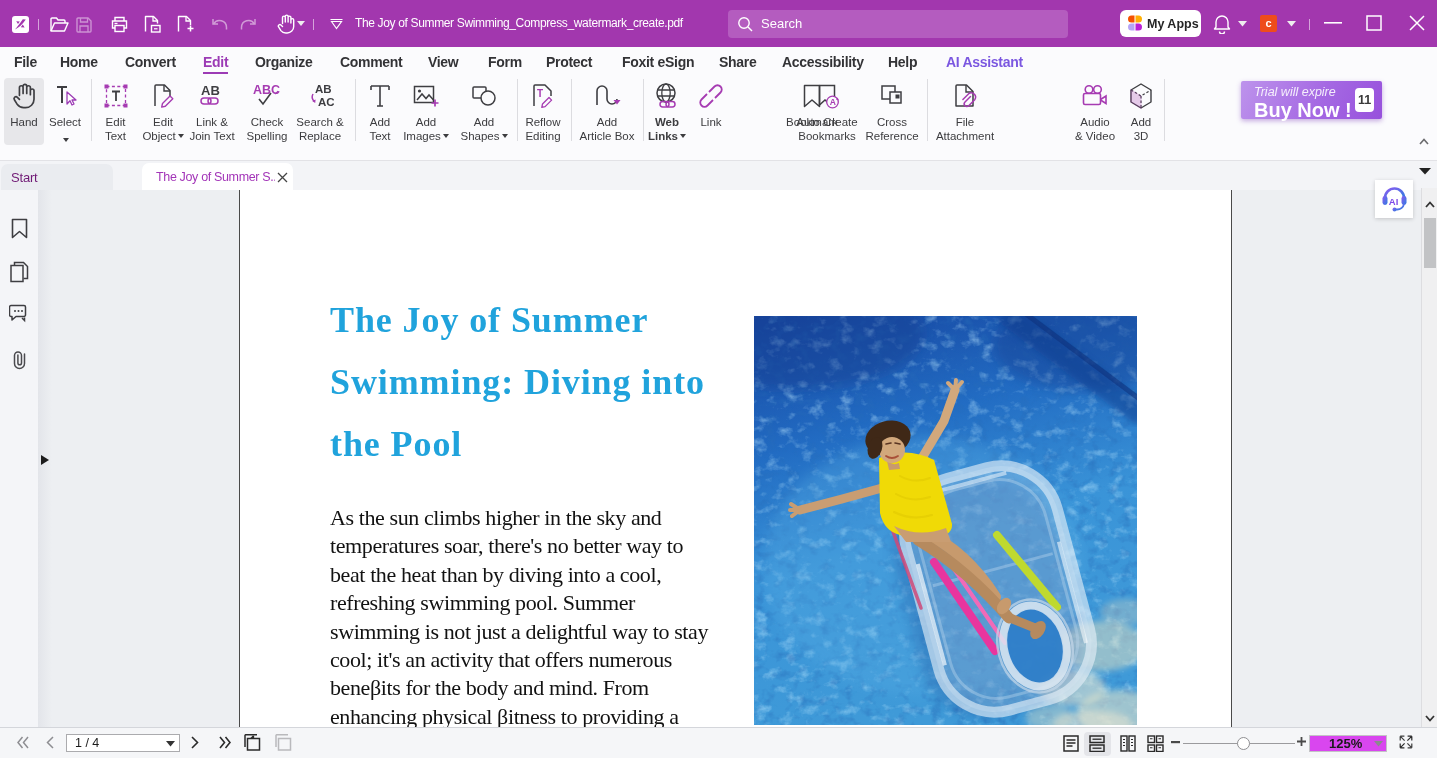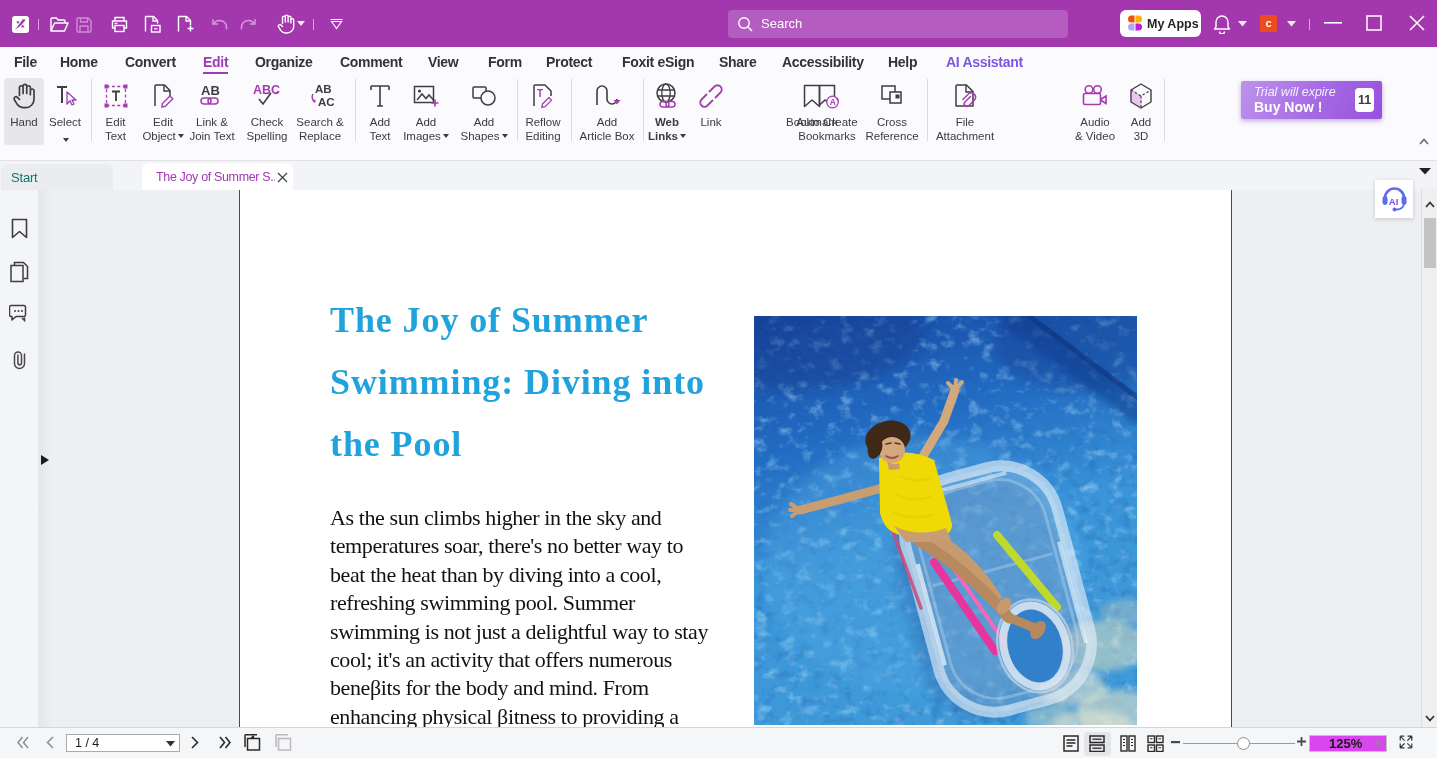--- a/index.html
+++ b/index.html
@@ -27,26 +27,26 @@
   .tbtn { position:absolute; top:2px; text-align:center; }
   .tbtn .ic { height:36px; display:flex; align-items:center; justify-content:center; }
   .tbtn .lb { font-size:11.5px; color:#3c3c3f; line-height:13.5px; margin-top:2px; }
   .tbsep { position:absolute; top:3px; width:1px; height:62px; background:#dcdce0; }
   .caret { display:inline-block; width:0; height:0; border-left:3.5px solid transparent; border-right:3.5px solid transparent; border-top:4px solid #3c3c3f; vertical-align:middle; margin-left:2px; }
 
   
   #buynow { position:absolute; left:1241px; top:5px; width:141px; height:38px; border-radius:2px;
      background:linear-gradient(115deg,#bd93ec 0%,#a569e3 55%,#9751dc 100%); box-shadow:0 2px 5px rgba(130,70,190,.45); color:#fff; }
   #buynow .l1 { position:absolute; left:13px; top:4px; font-size:12.5px; font-style:italic; color:rgba(255,255,255,.88); }
-  #buynow .l2 { position:absolute; left:13px; top:18px; font-size:14px; font-weight:700; }
+  #buynow .l2 { position:absolute; left:13px; top:18px; font-size:20px; font-weight:700; }
   #buynow .badge { position:absolute; right:8px; top:7px; width:19px; height:24px; background:#fff; border-radius:4px; color:#3a3a3a; font-size:12.5px; font-weight:700; text-align:center; line-height:24px; }
 
   
   #tabbar { position:absolute; left:0; top:161px; width:1437px; height:29px; background:#f3f4f7; }
-  #tab-start { position:absolute; left:1px; top:3px; width:112px; height:26px; background:#eaecf0; border-radius:7px 7px 0 0; font-size:13px; letter-spacing:-0.2px; color:#0f766e; padding:6px 8px 0 10px; }
+  #tab-start { position:absolute; left:1px; top:3px; width:112px; height:26px; background:#eaecf0; border-radius:7px 7px 0 0; font-size:13px; letter-spacing:-0.2px; color:#701a75; padding:6px 8px 0 10px; }
   #tab-doc { position:absolute; left:142px; top:2px; width:151px; height:27px; background:#ffffff; border-radius:7px 7px 0 0; font-size:12.5px; letter-spacing:-0.35px; color:#a335b8; padding:7px 0 0 14px; white-space:nowrap; overflow:visible; }
 
   
   #main { position:absolute; left:0; top:190px; width:1437px; height:537px; background:#edeff2; }
   #sidebar { position:absolute; left:0; top:0; width:38px; height:537px; background:#f4f5f8; }
   #sideshadow { position:absolute; left:38px; top:0; width:14px; height:537px; background:linear-gradient(90deg,#e3e5ea,#edeff2); }
   #page { position:absolute; left:239px; top:0; width:993px; height:537px; background:#ffffff; border-left:1px solid #4a4a4a; border-right:1px solid #4a4a4a; }
   #expander { position:absolute; left:41px; top:265px; width:0; height:0; border-top:5.5px solid transparent; border-bottom:5.5px solid transparent; border-left:8px solid #1c1c1c; }
 
   #doctitle { position:absolute; left:90px; top:98.6px; width:430px; font-family:"Liberation Serif",serif; font-weight:700; font-size:36px; line-height:62px; color:#20a3dc; letter-spacing:0.9px; }
@@ -126,20 +126,21 @@
     <svg class="abs" style="left:297px;top:21px" width="8" height="6" viewBox="0 0 8 6">
         <path d="M0 0 h8 l-4 5z" fill="#eee"></path>
       </svg>
 
     <svg class="abs" style="left:330px;top:19px" width="13" height="11" viewBox="0 0 13 11">
       <path d="M0.5 0.5 h12 M1.5 2.5 L6.5 9.5 L11.5 2.5z" fill="none" stroke="#fff" stroke-width="1.2"></path>
     </svg>
     <div class="tsep" style="left:38px"></div>
     <div class="tsep" style="left:313px"></div>
     <div class="tsep" style="left:1309px"></div>
+    <div id="fname">The Joy of Summer Swimming_Compress_watermark_create.pdf</div>
     <div id="searchbox">
       <svg class="abs" style="left:9px;top:6px" width="17" height="17" viewBox="0 0 17 17">
           <circle cx="7" cy="7" r="5.2" fill="none" stroke="#fff" stroke-width="1.4"></circle>
           <line x1="11" y1="11" x2="15" y2="15" stroke="#fff" stroke-width="1.4"></line>
         </svg>
       <span>Search</span>
     </div>
     <div id="myapps">
       <svg class="abs" style="left:7px;top:5px" width="16" height="16" viewBox="0 0 16 16">
         <path d="M1 4 a3.5 3.5 0 0 1 3.5-3.5 h3 v7 h-3 A3.5 3.5 0 0 1 1 4z" fill="#f55200" transform="translate(0,0)"></path>

